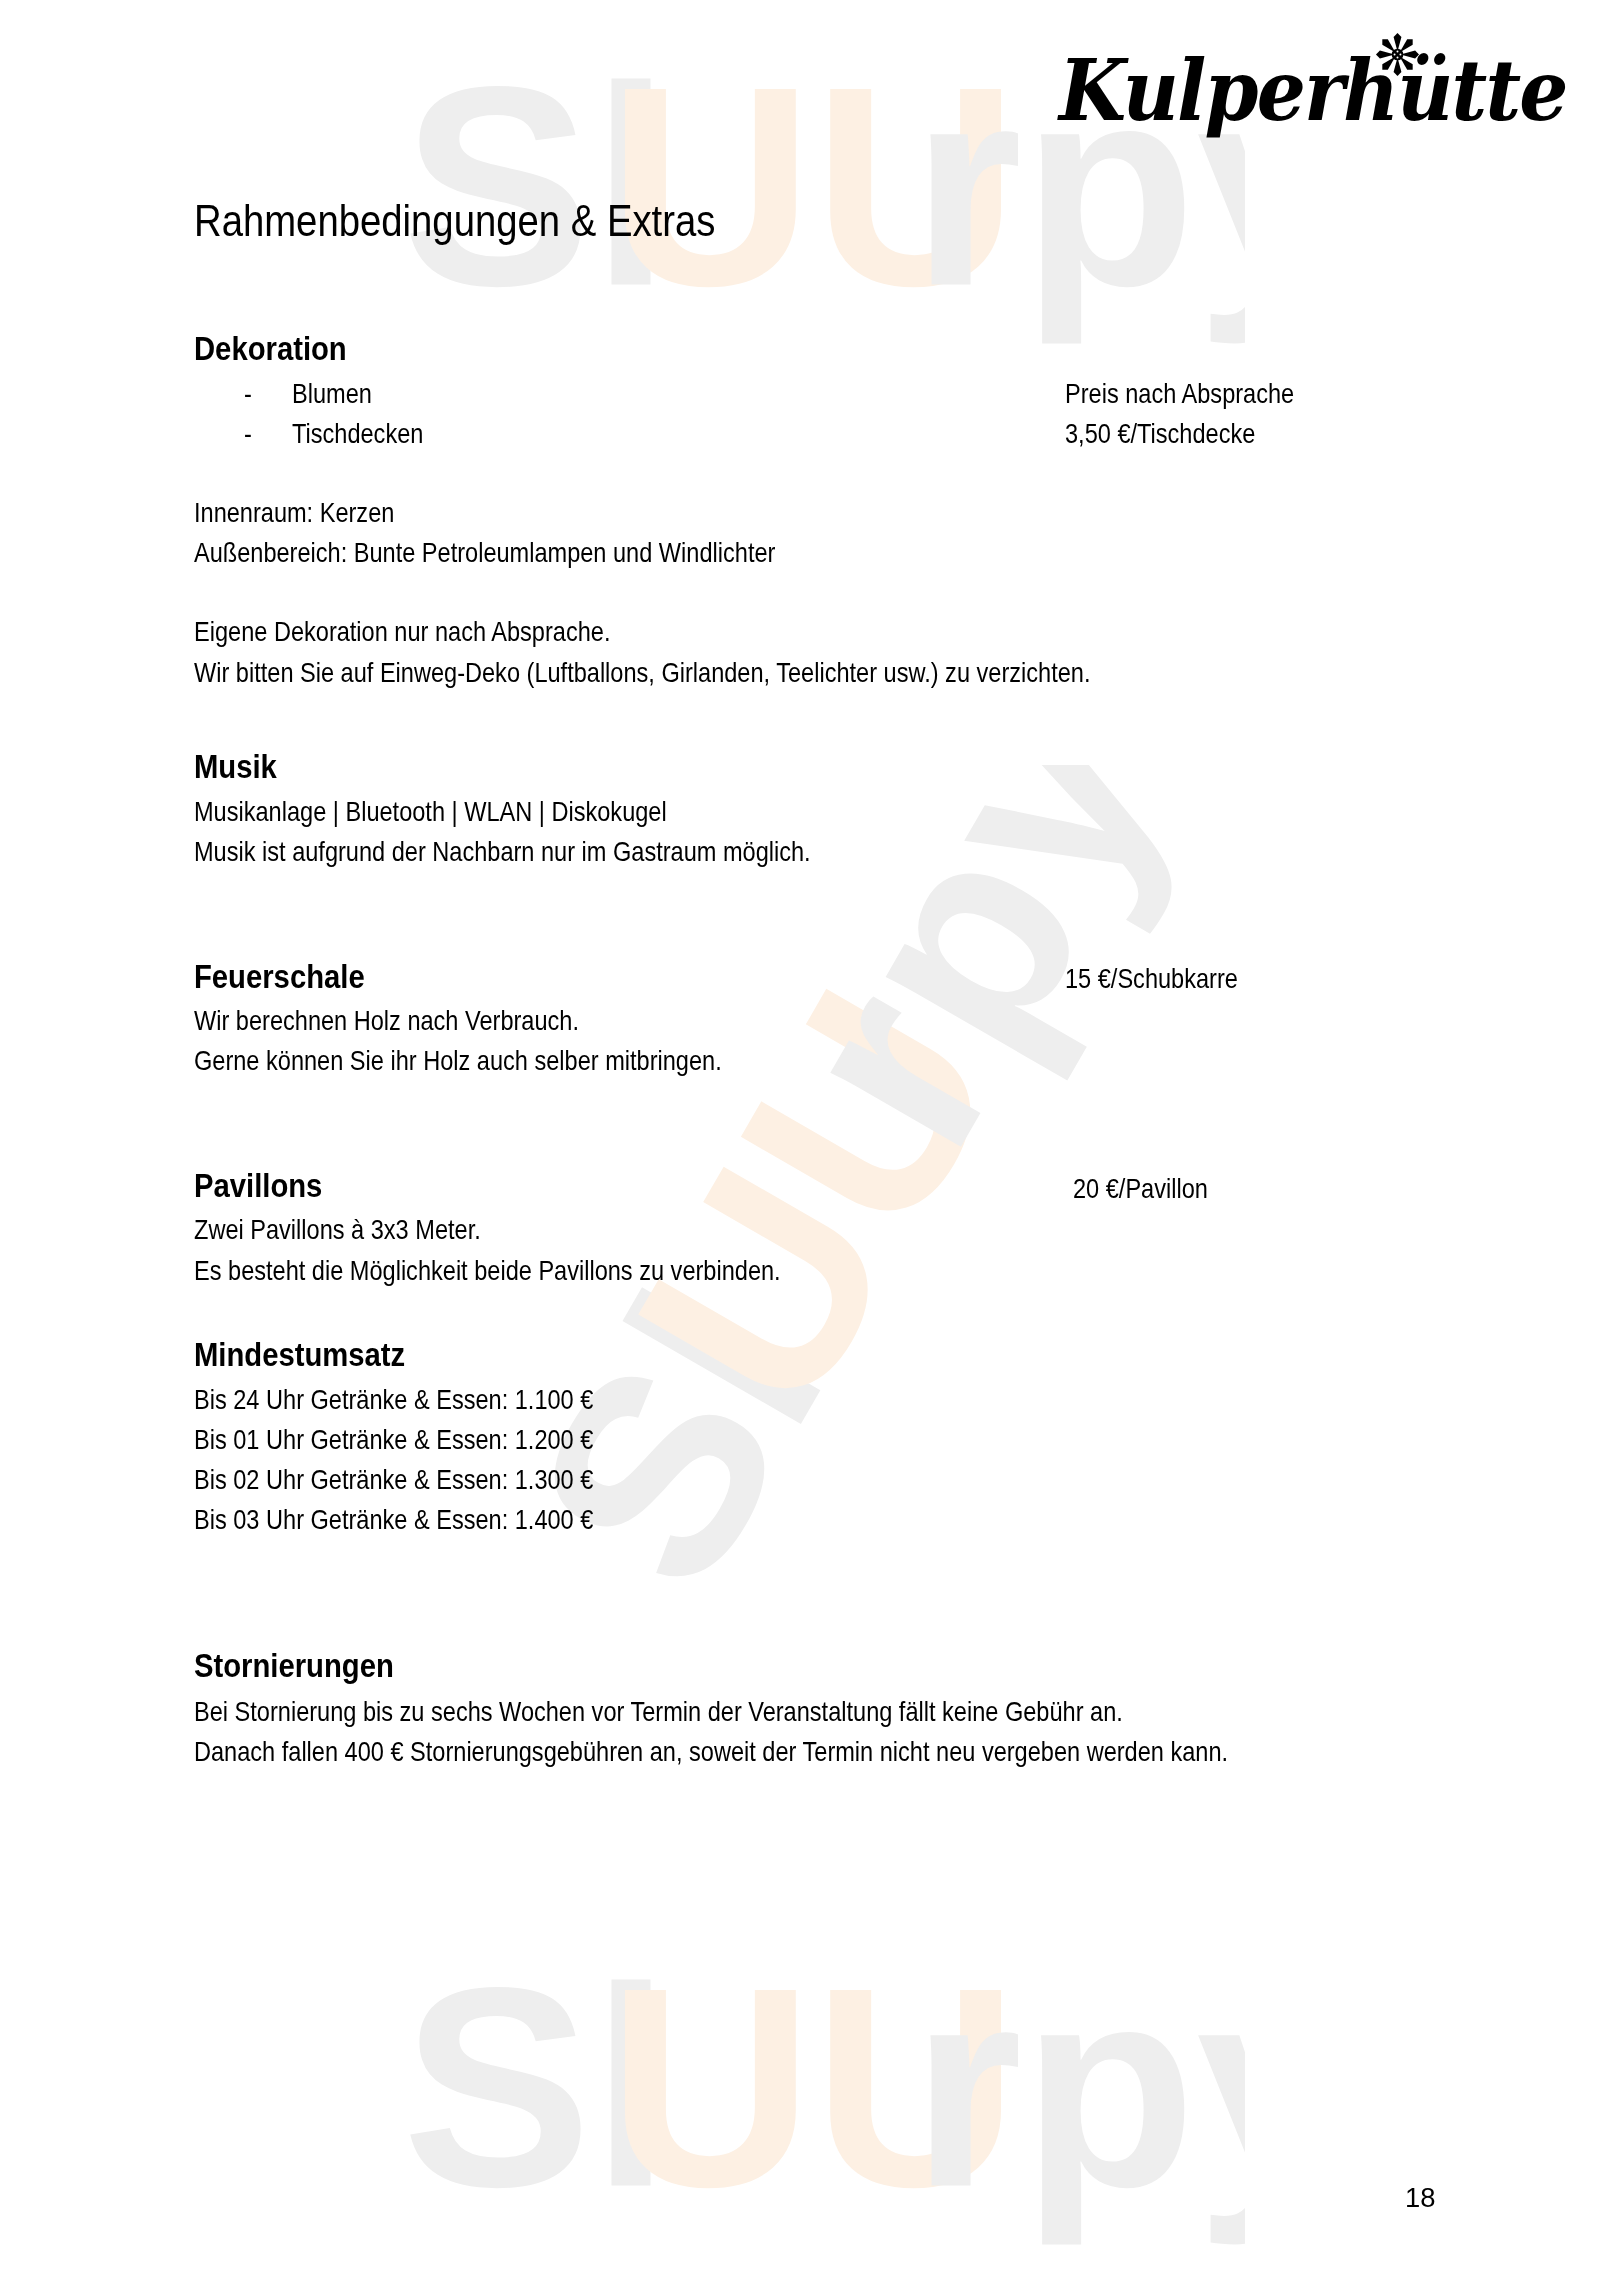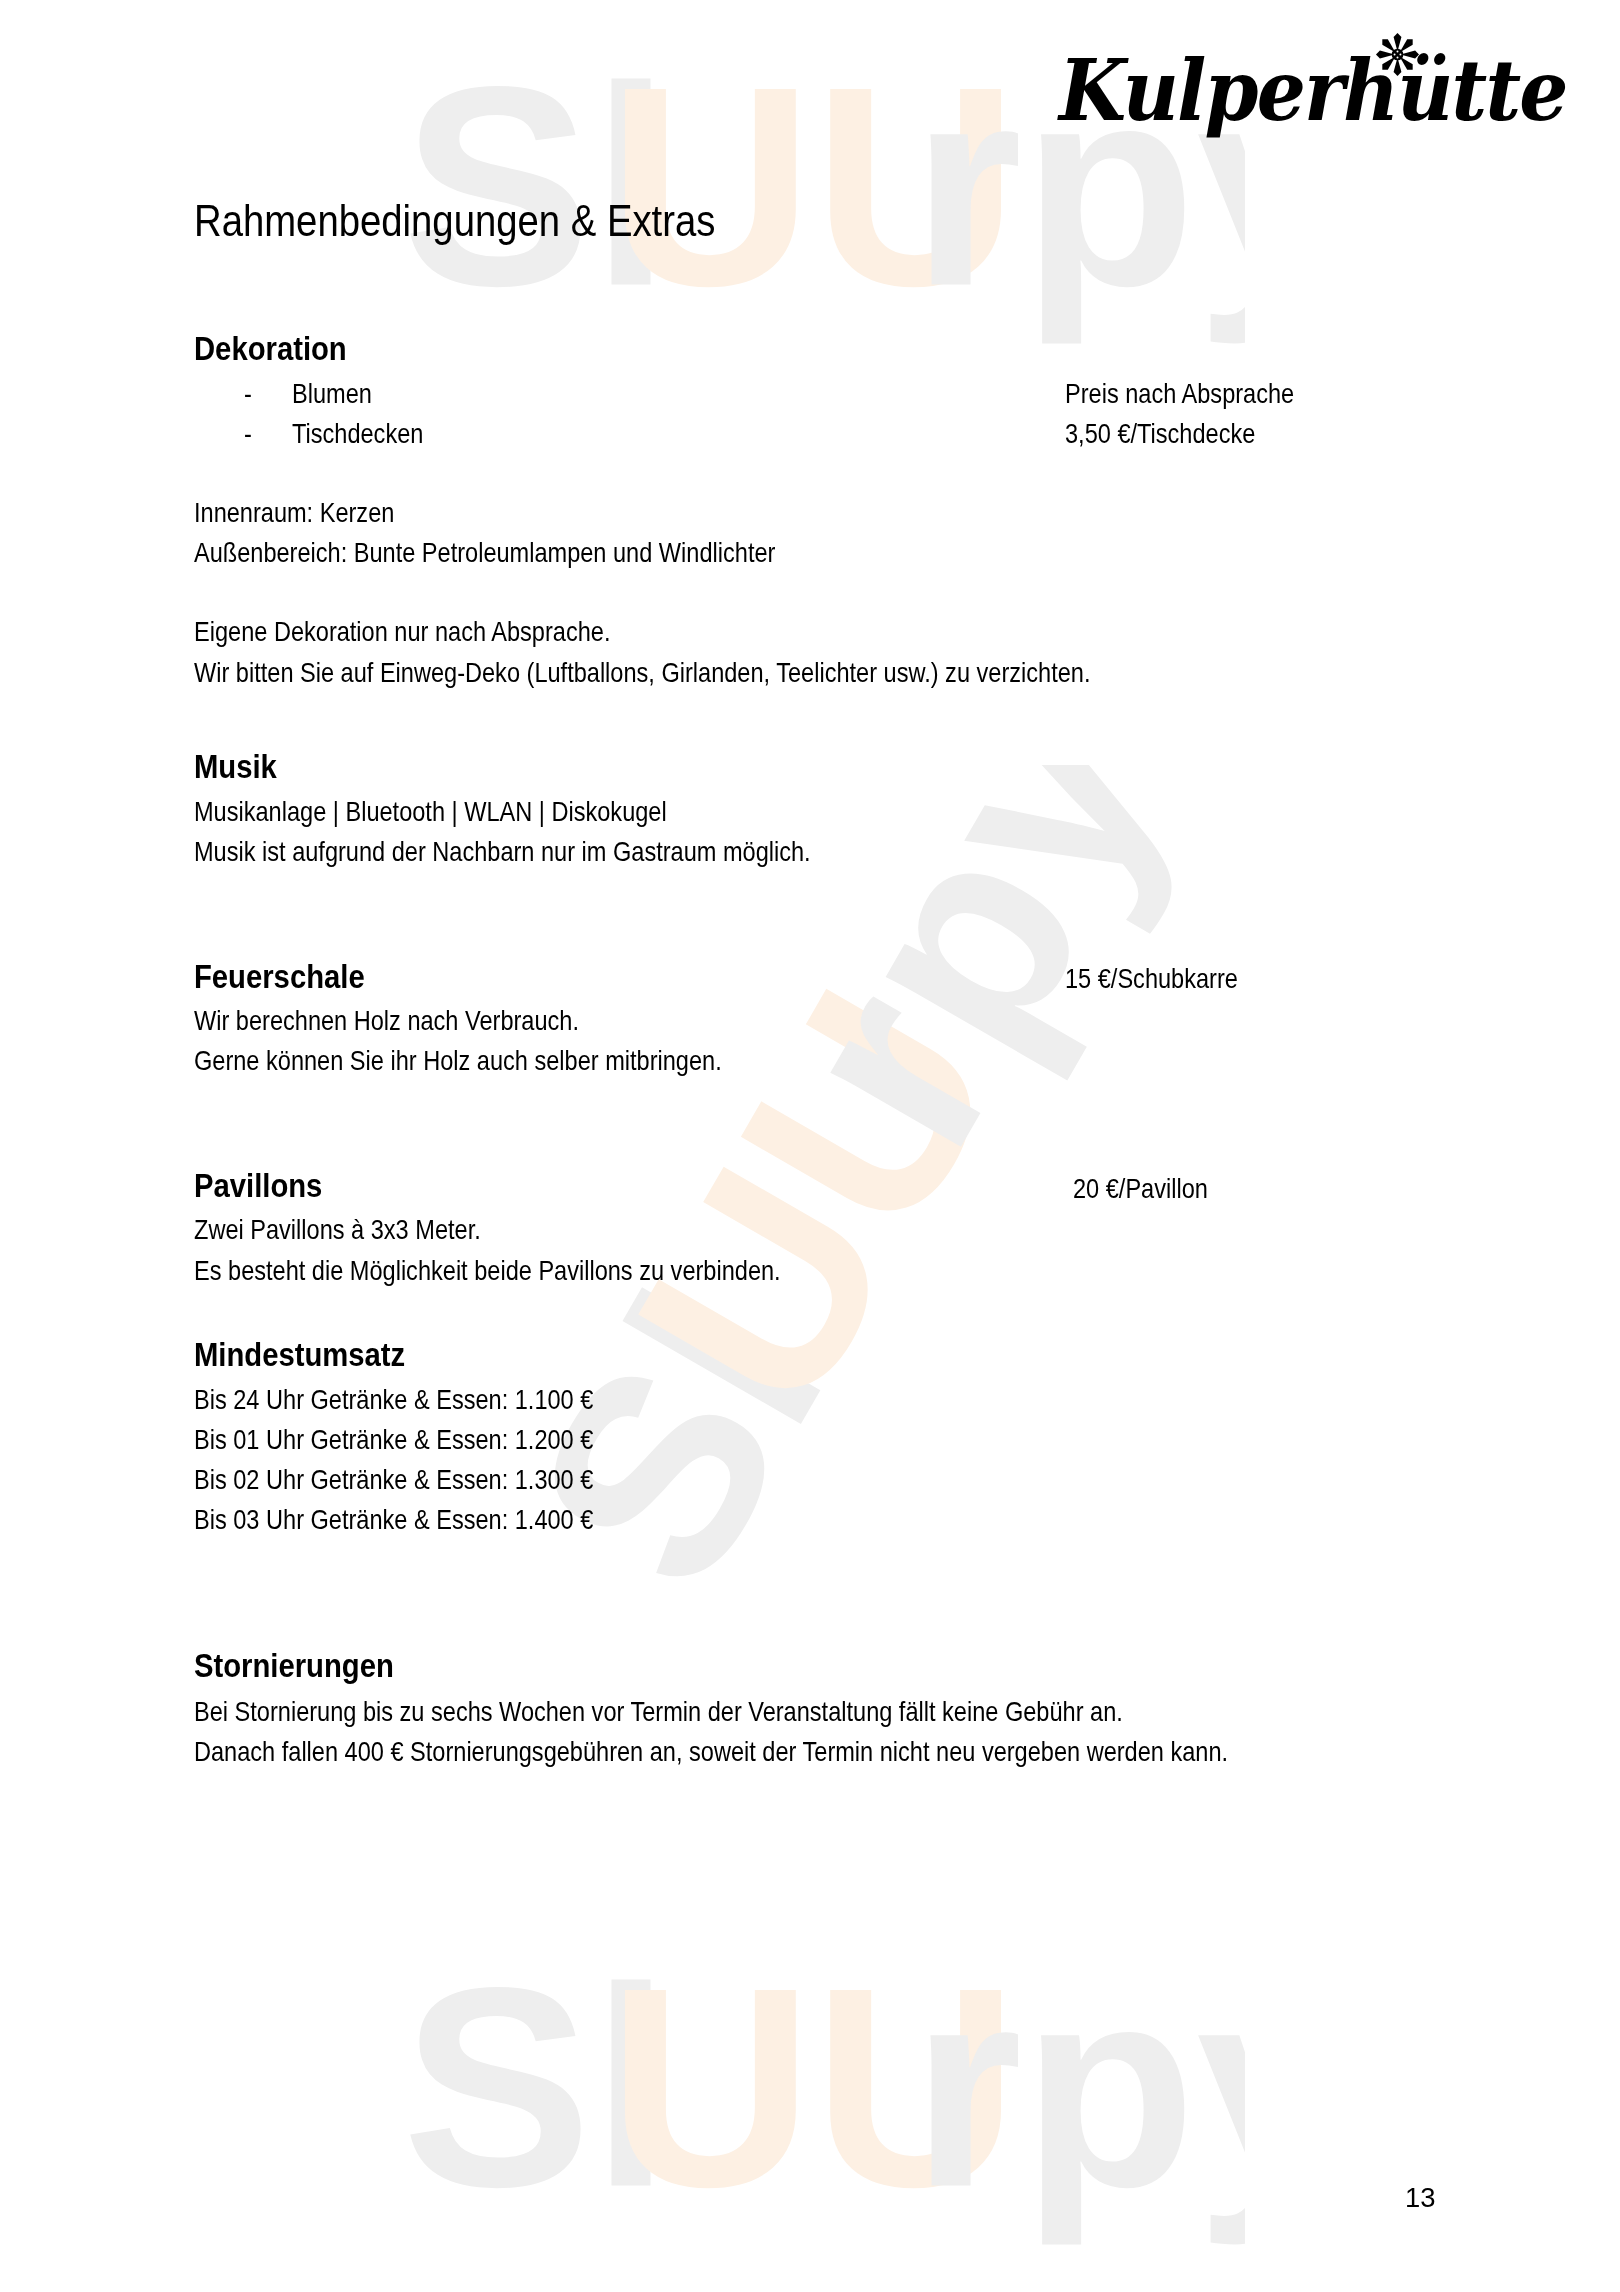--- a/index.html
+++ b/index.html
@@ -97,14 +97,14 @@
 <div class="abs h2" style="left:194px;top:1335px">Mindestumsatz</div>
 <div class="abs p" style="left:194px;top:1386px">Bis 24 Uhr Getränke &amp; Essen: 1.100 €</div>
 <div class="abs p" style="left:194px;top:1426px">Bis 01 Uhr Getränke &amp; Essen: 1.200 €</div>
 <div class="abs p" style="left:194px;top:1466px">Bis 02 Uhr Getränke &amp; Essen: 1.300 €</div>
 <div class="abs p" style="left:194px;top:1506px">Bis 03 Uhr Getränke &amp; Essen: 1.400 €</div>
 
 <div class="abs h2" style="left:194px;top:1646px">Stornierungen</div>
 <div class="abs p" style="left:194px;top:1698px">Bei Stornierung bis zu sechs Wochen vor Termin der Veranstaltung fällt keine Gebühr an.</div>
 <div class="abs p" style="left:194px;top:1738px">Danach fallen 400 € Stornierungsgebühren an, soweit der Termin nicht neu vergeben werden kann.</div>
 
-<div class="abs pagenum">13</div>
+<div class="abs pagenum">18</div>
 
 
 </body></html>

